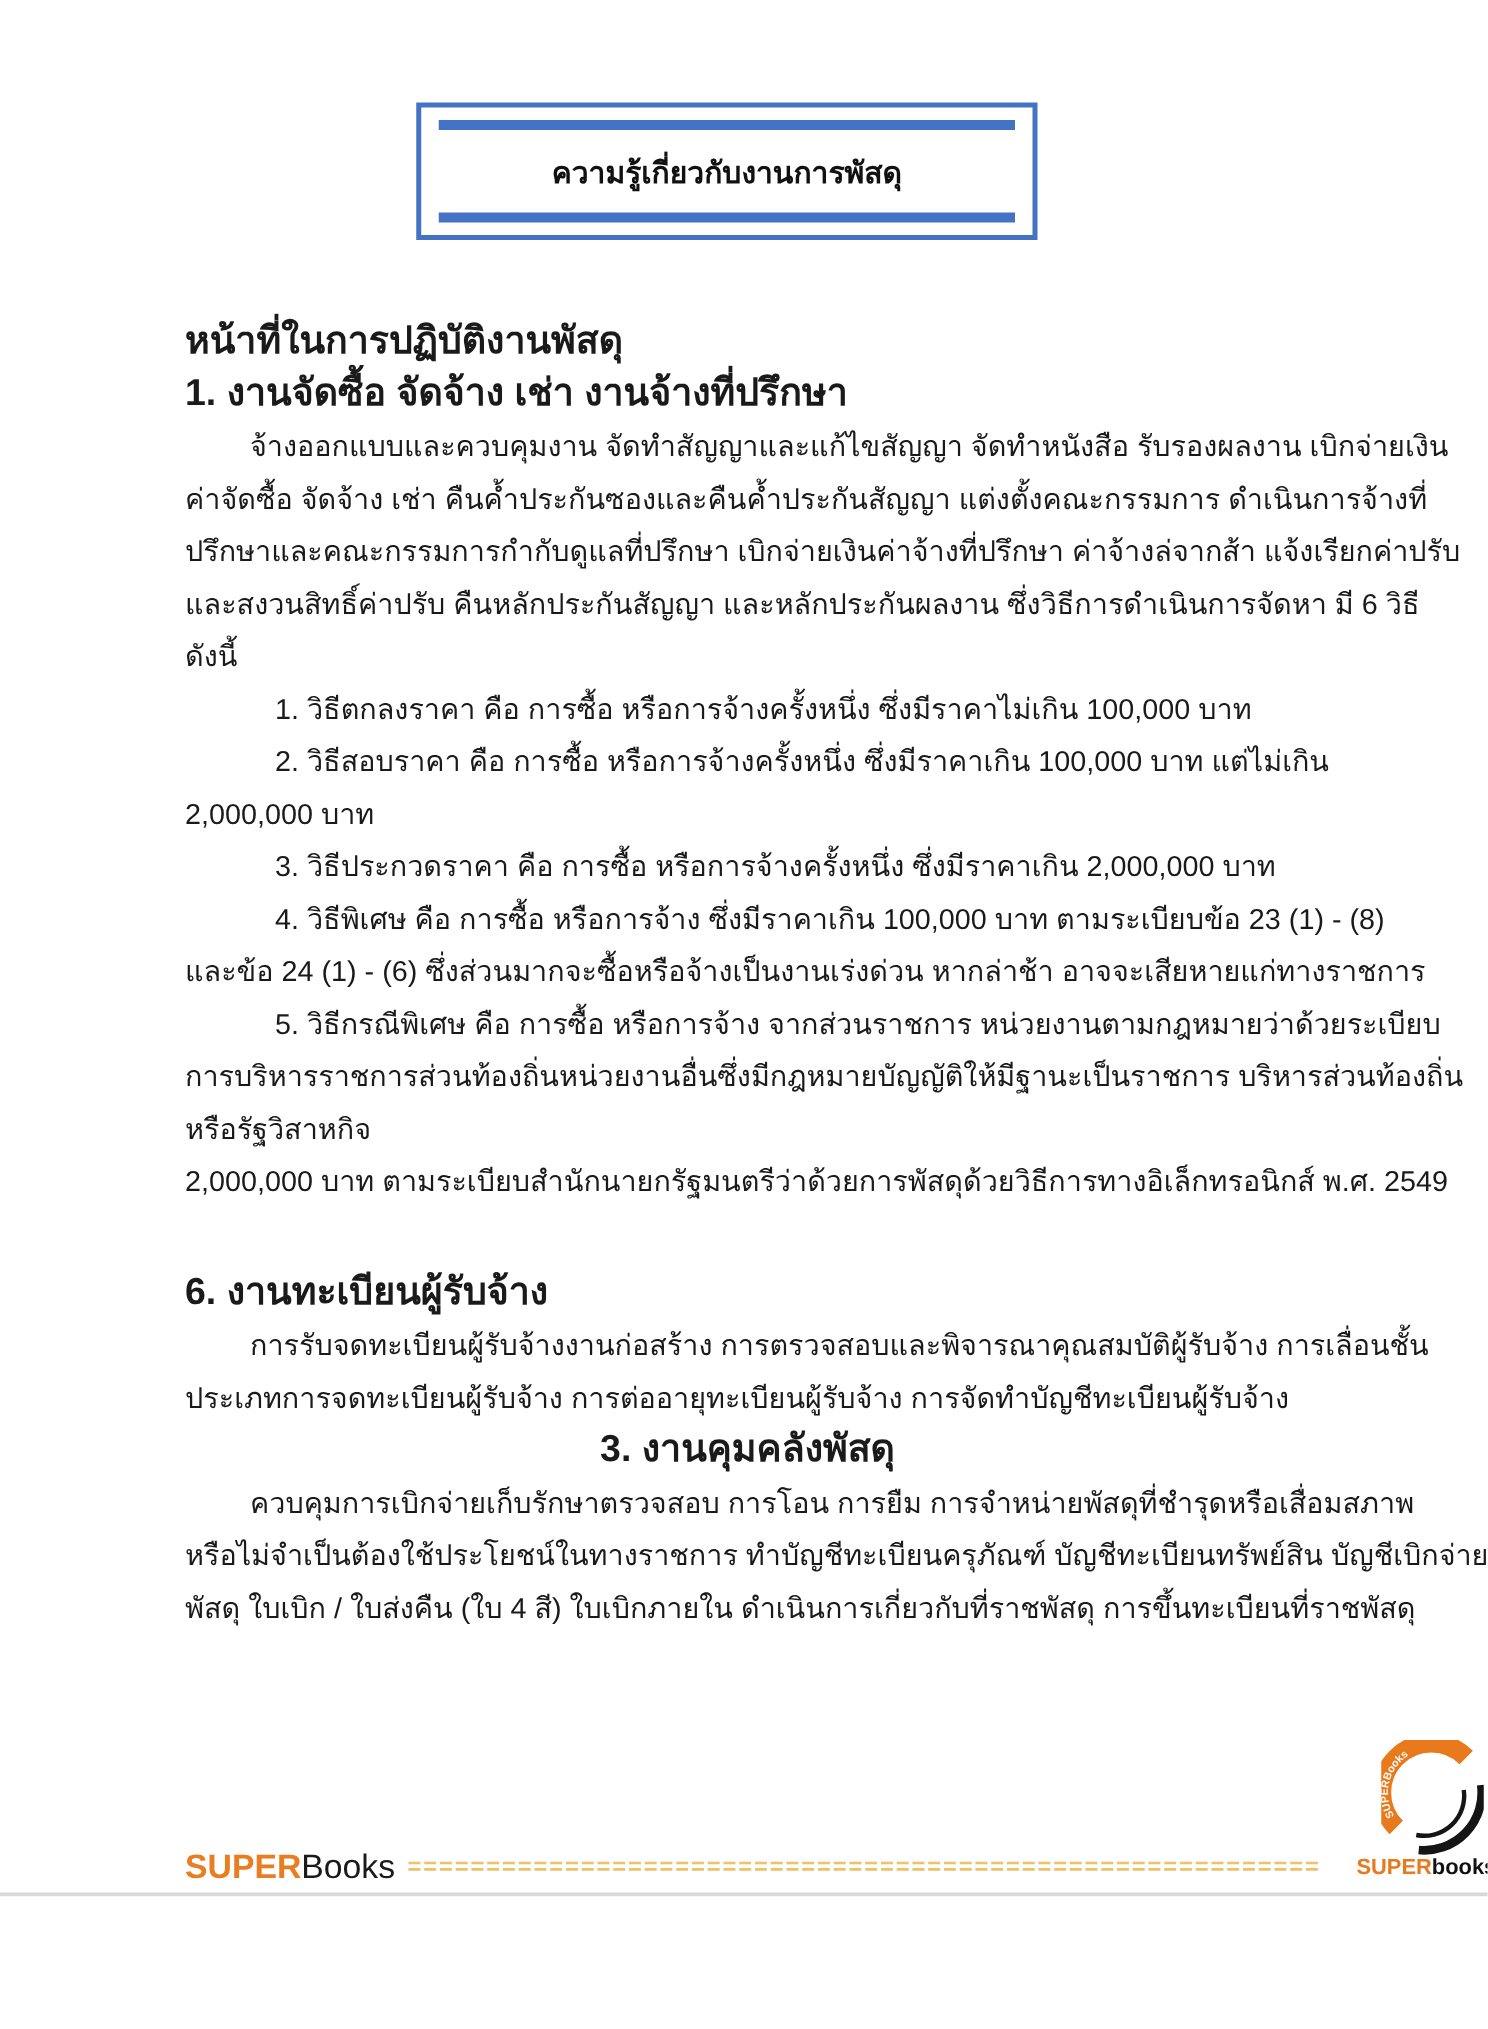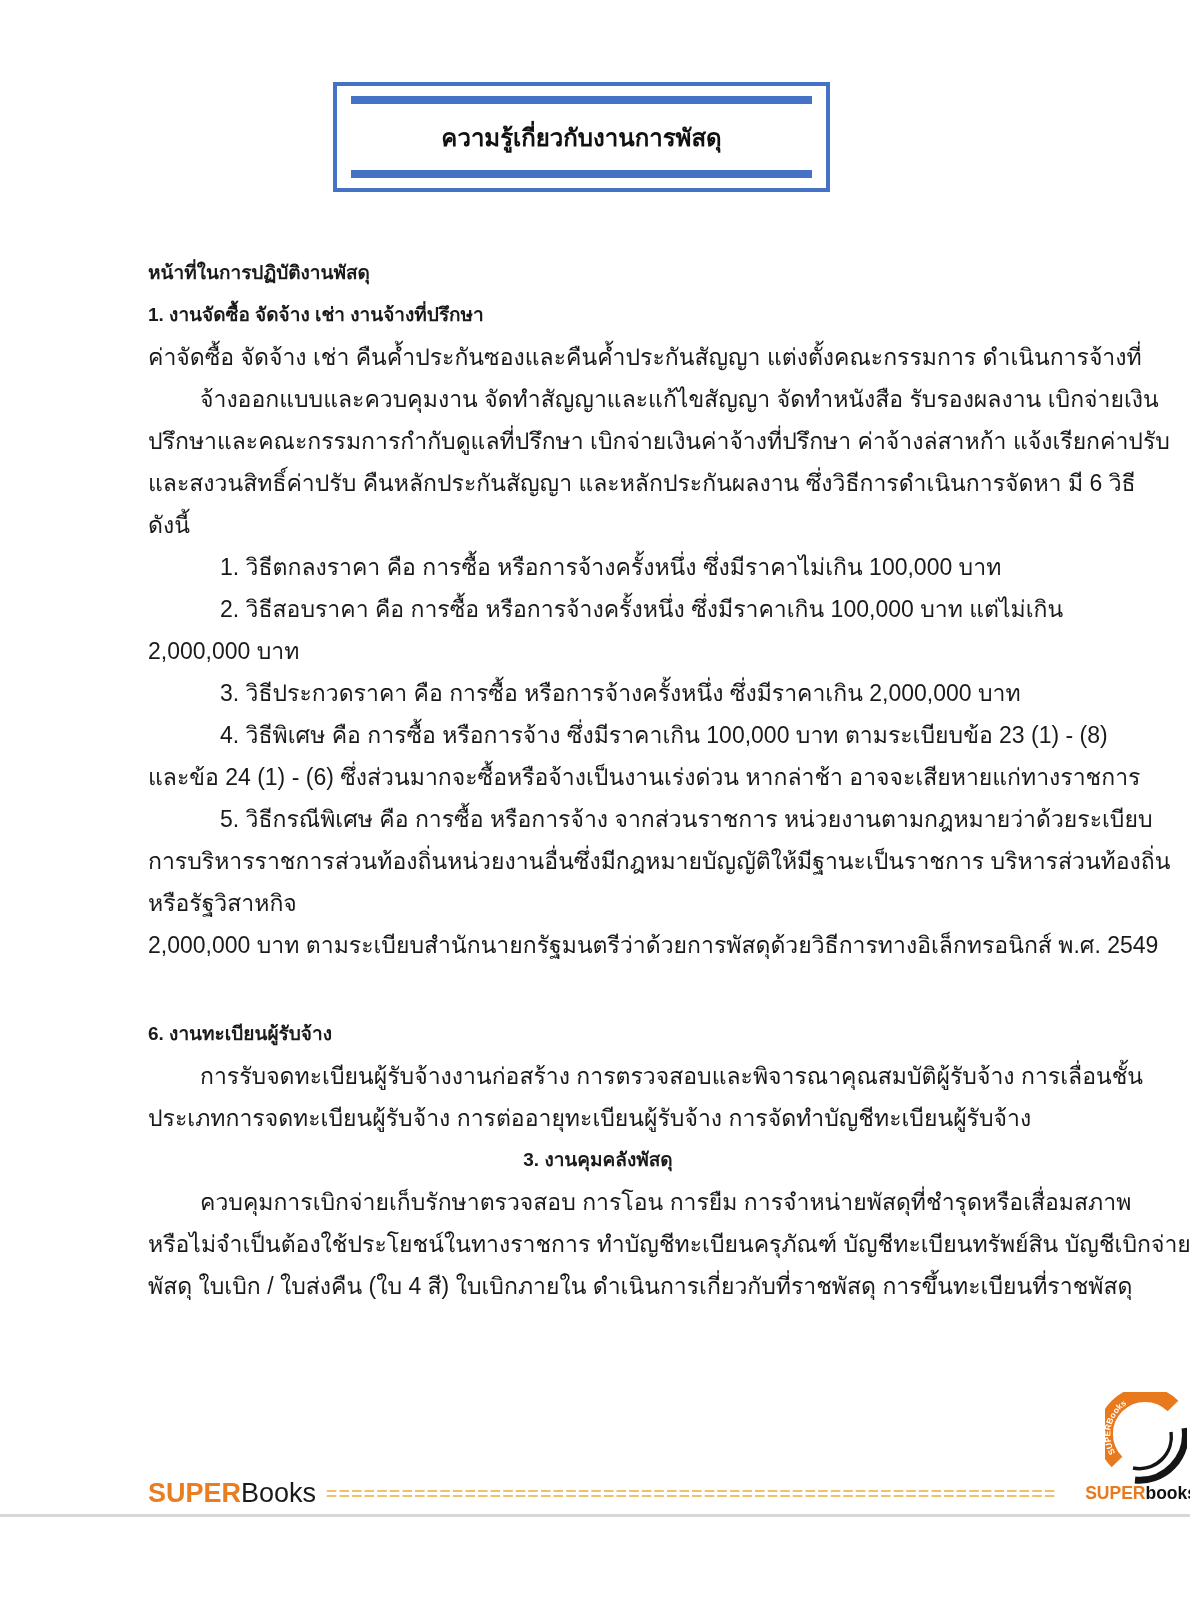--- a/index.html
+++ b/index.html
@@ -26,21 +26,21 @@
     position:absolute;left:0;right:0;top:0;bottom:0;
     display:flex;align-items:center;justify-content:center;
     font-size:24px;font-weight:bold;color:#111;
   }
   
   .doc-body{
     position:absolute;left:148px;top:252px;width:900px;
     font-size:23px;line-height:42px;
   }
   .line{height:42px;white-space:nowrap;}
-  .line.h{font-weight:bold;font-size:19px;}
+  .line.h{font-weight:bold;font-size:30px;}
   .line.ip{padding-left:52px;}   
   .line.ii{padding-left:72px;}   
   .line.gap-lg{margin-top:47px;}
   .line.gap-md{text-align:center;}
   
   .footer{
     position:absolute;left:148px;right:38px;top:1478px;
     display:flex;align-items:center;
   }
   .brand-left{font-size:27px;white-space:nowrap;}
@@ -68,23 +68,23 @@
 
   <div class="title-box">
     <div class="title-bar top"></div>
     <div class="title-text">ความรู้เกี่ยวกับงานการพัสดุ</div>
     <div class="title-bar bottom"></div>
   </div>
 
   <div class="doc-body">
     <div class="line h">หน้าที่ในการปฏิบัติงานพัสดุ</div>
     <div class="line h">1. งานจัดซื้อ จัดจ้าง เช่า งานจ้างที่ปรึกษา</div>
+    <div class="line ip">จ้างออกแบบและควบคุมงาน จัดทำสัญญาและแก้ไขสัญญา จัดทำหนังสือ รับรองผลงาน เบิกจ่ายเงิน</div>
     <div class="line">ค่าจัดซื้อ จัดจ้าง เช่า คืนค้ำประกันซองและคืนค้ำประกันสัญญา แต่งตั้งคณะกรรมการ ดำเนินการจ้างที่</div>
-    <div class="line ip">จ้างออกแบบและควบคุมงาน จัดทำสัญญาและแก้ไขสัญญา จัดทำหนังสือ รับรองผลงาน เบิกจ่ายเงิน</div>
-    <div class="line">ปรึกษาและคณะกรรมการกำกับดูแลที่ปรึกษา เบิกจ่ายเงินค่าจ้างที่ปรึกษา ค่าจ้างล่สาหก้า แจ้งเรียกค่าปรับ</div>
+    <div class="line">ปรึกษาและคณะกรรมการกำกับดูแลที่ปรึกษา เบิกจ่ายเงินค่าจ้างที่ปรึกษา ค่าจ้างล่จากส้า แจ้งเรียกค่าปรับ</div>
     <div class="line">และสงวนสิทธิ์ค่าปรับ คืนหลักประกันสัญญา และหลักประกันผลงาน  ซึ่งวิธีการดำเนินการจัดหา  มี  6 วิธี</div>
     <div class="line">ดังนี้</div>
     <div class="line ii">1. วิธีตกลงราคา คือ การซื้อ หรือการจ้างครั้งหนึ่ง ซึ่งมีราคาไม่เกิน 100,000 บาท</div>
     <div class="line ii">2. วิธีสอบราคา คือ การซื้อ หรือการจ้างครั้งหนึ่ง ซึ่งมีราคาเกิน 100,000 บาท แต่ไม่เกิน</div>
     <div class="line">2,000,000 บาท</div>
     <div class="line ii">3. วิธีประกวดราคา คือ การซื้อ หรือการจ้างครั้งหนึ่ง ซึ่งมีราคาเกิน 2,000,000 บาท</div>
     <div class="line ii">4. วิธีพิเศษ คือ การซื้อ หรือการจ้าง ซึ่งมีราคาเกิน 100,000 บาท ตามระเบียบข้อ 23 (1) - (8)</div>
     <div class="line">และข้อ 24 (1) - (6) ซึ่งส่วนมากจะซื้อหรือจ้างเป็นงานเร่งด่วน หากล่าช้า อาจจะเสียหายแก่ทางราชการ</div>
     <div class="line ii">5. วิธีกรณีพิเศษ คือ การซื้อ หรือการจ้าง จากส่วนราชการ หน่วยงานตามกฎหมายว่าด้วยระเบียบ</div>
     <div class="line">การบริหารราชการส่วนท้องถิ่นหน่วยงานอื่นซึ่งมีกฎหมายบัญญัติให้มีฐานะเป็นราชการ บริหารส่วนท้องถิ่น</div>

